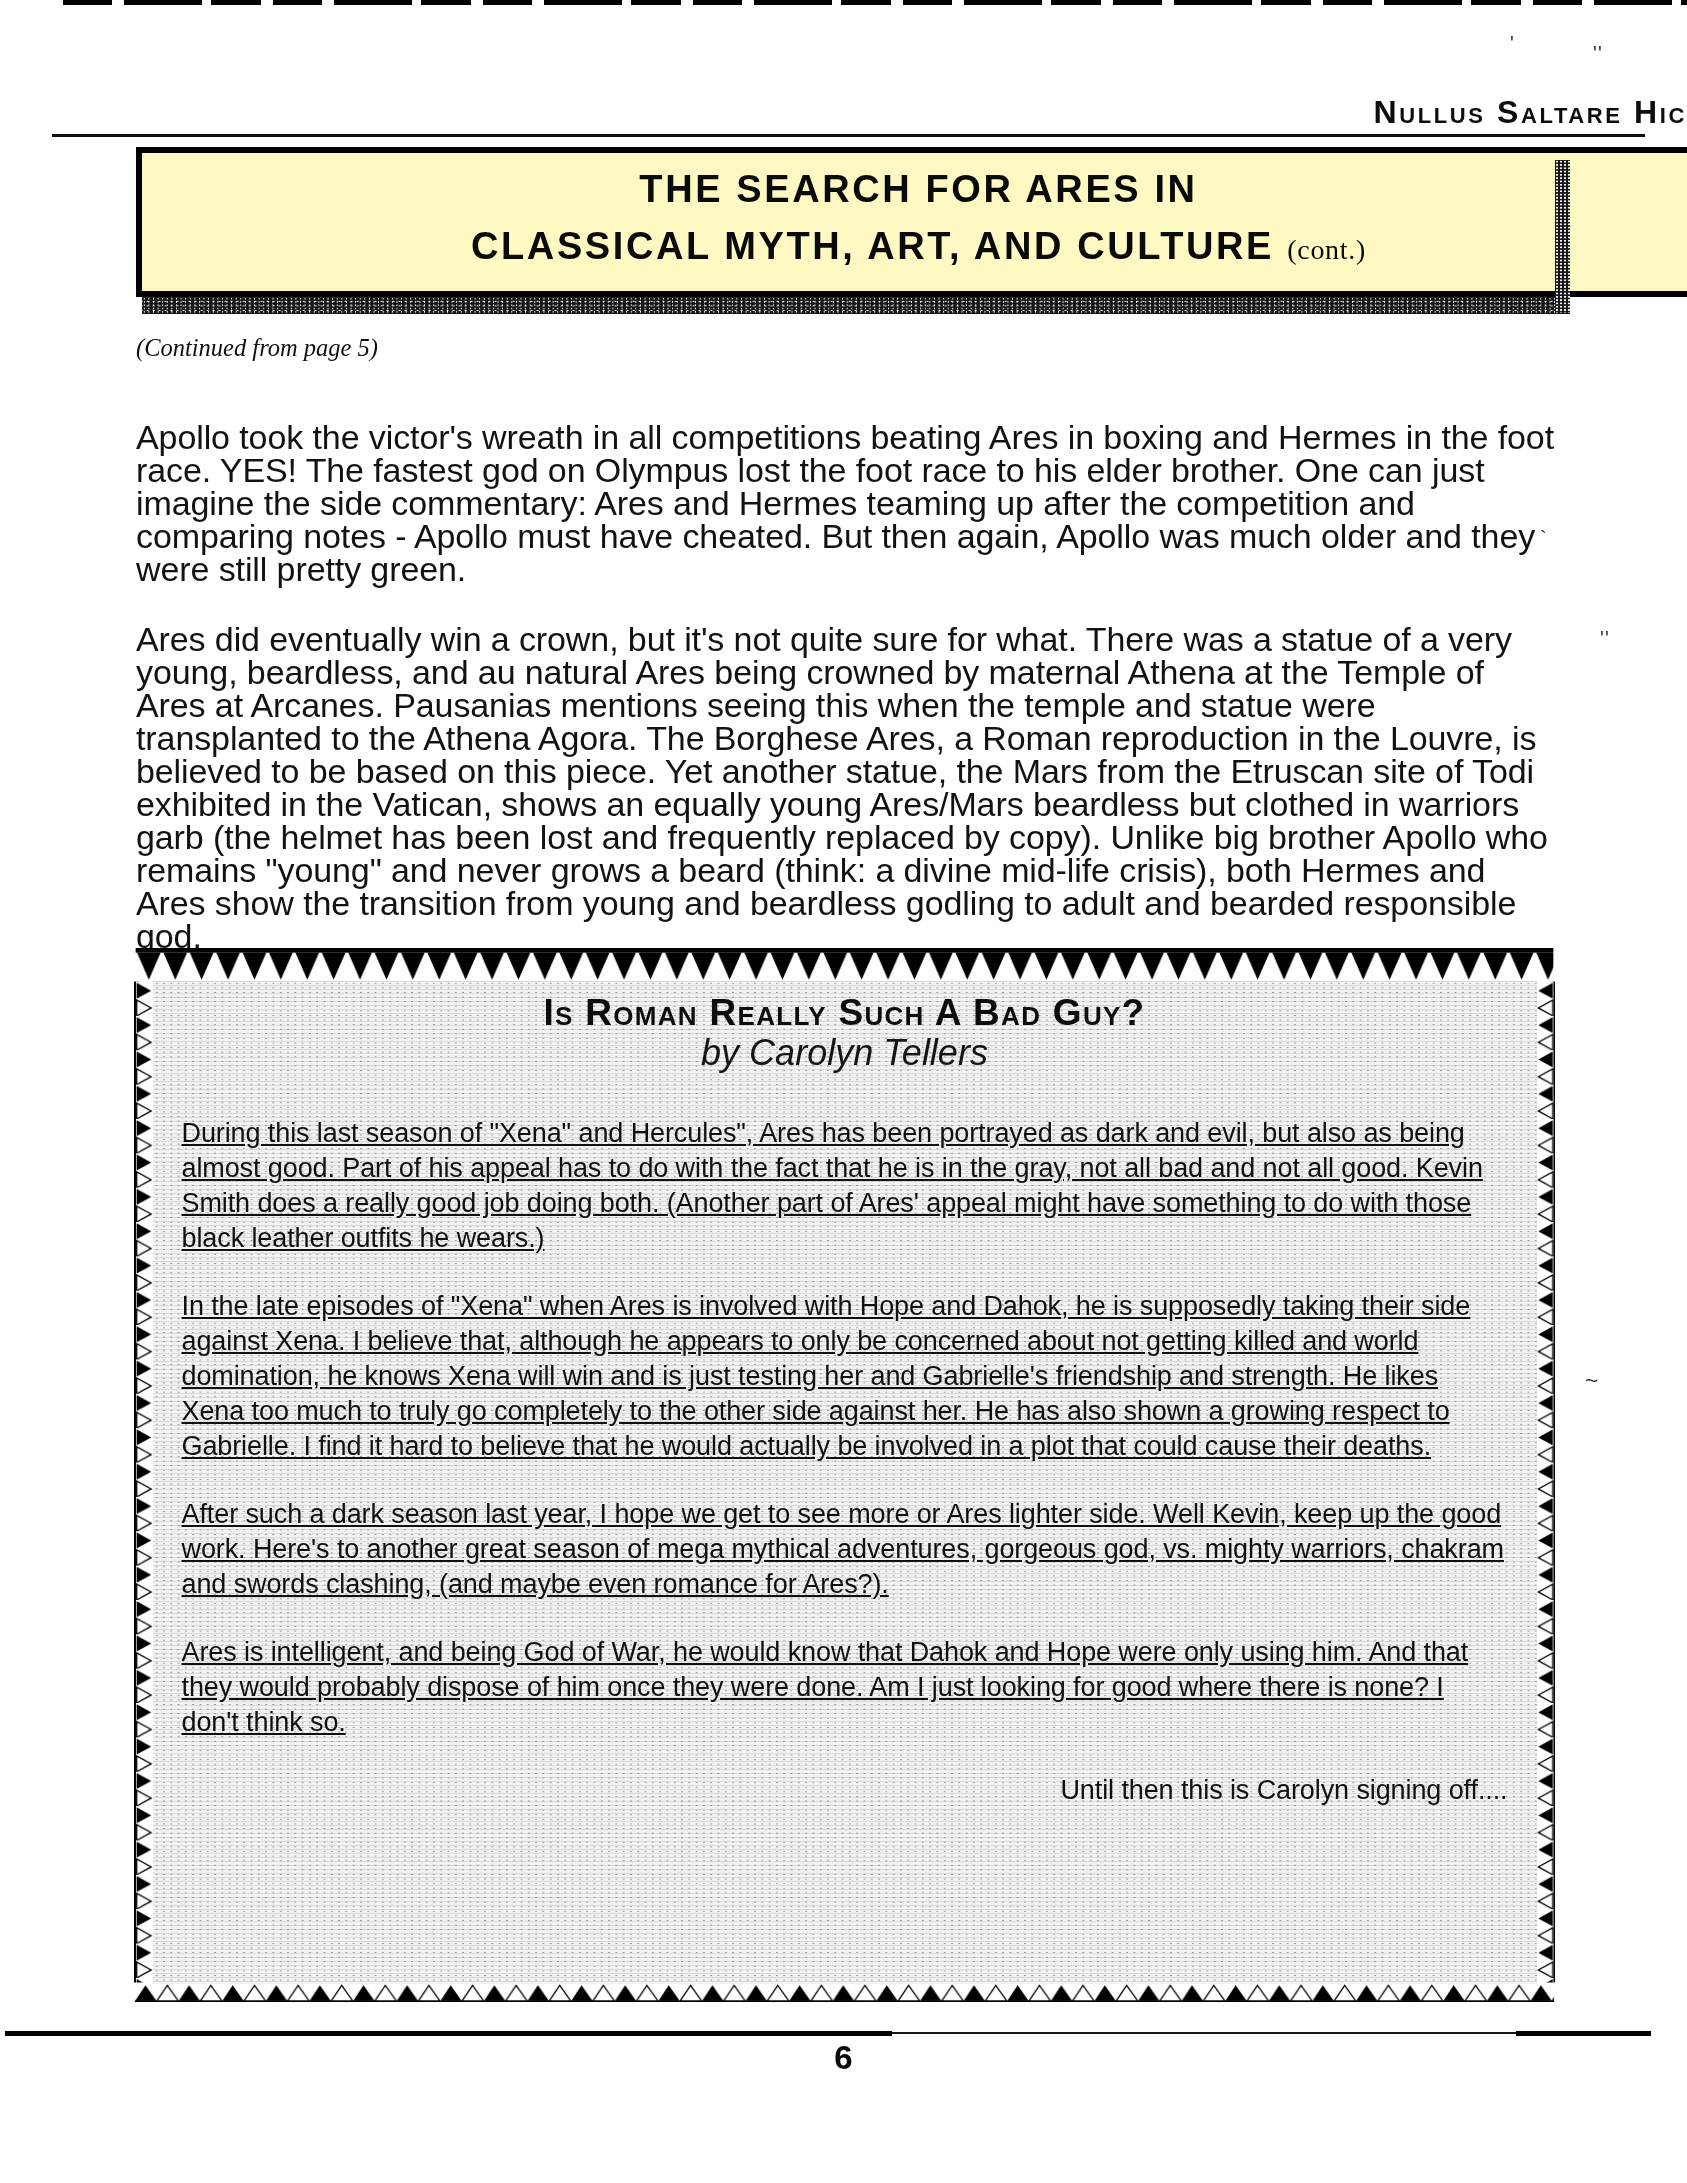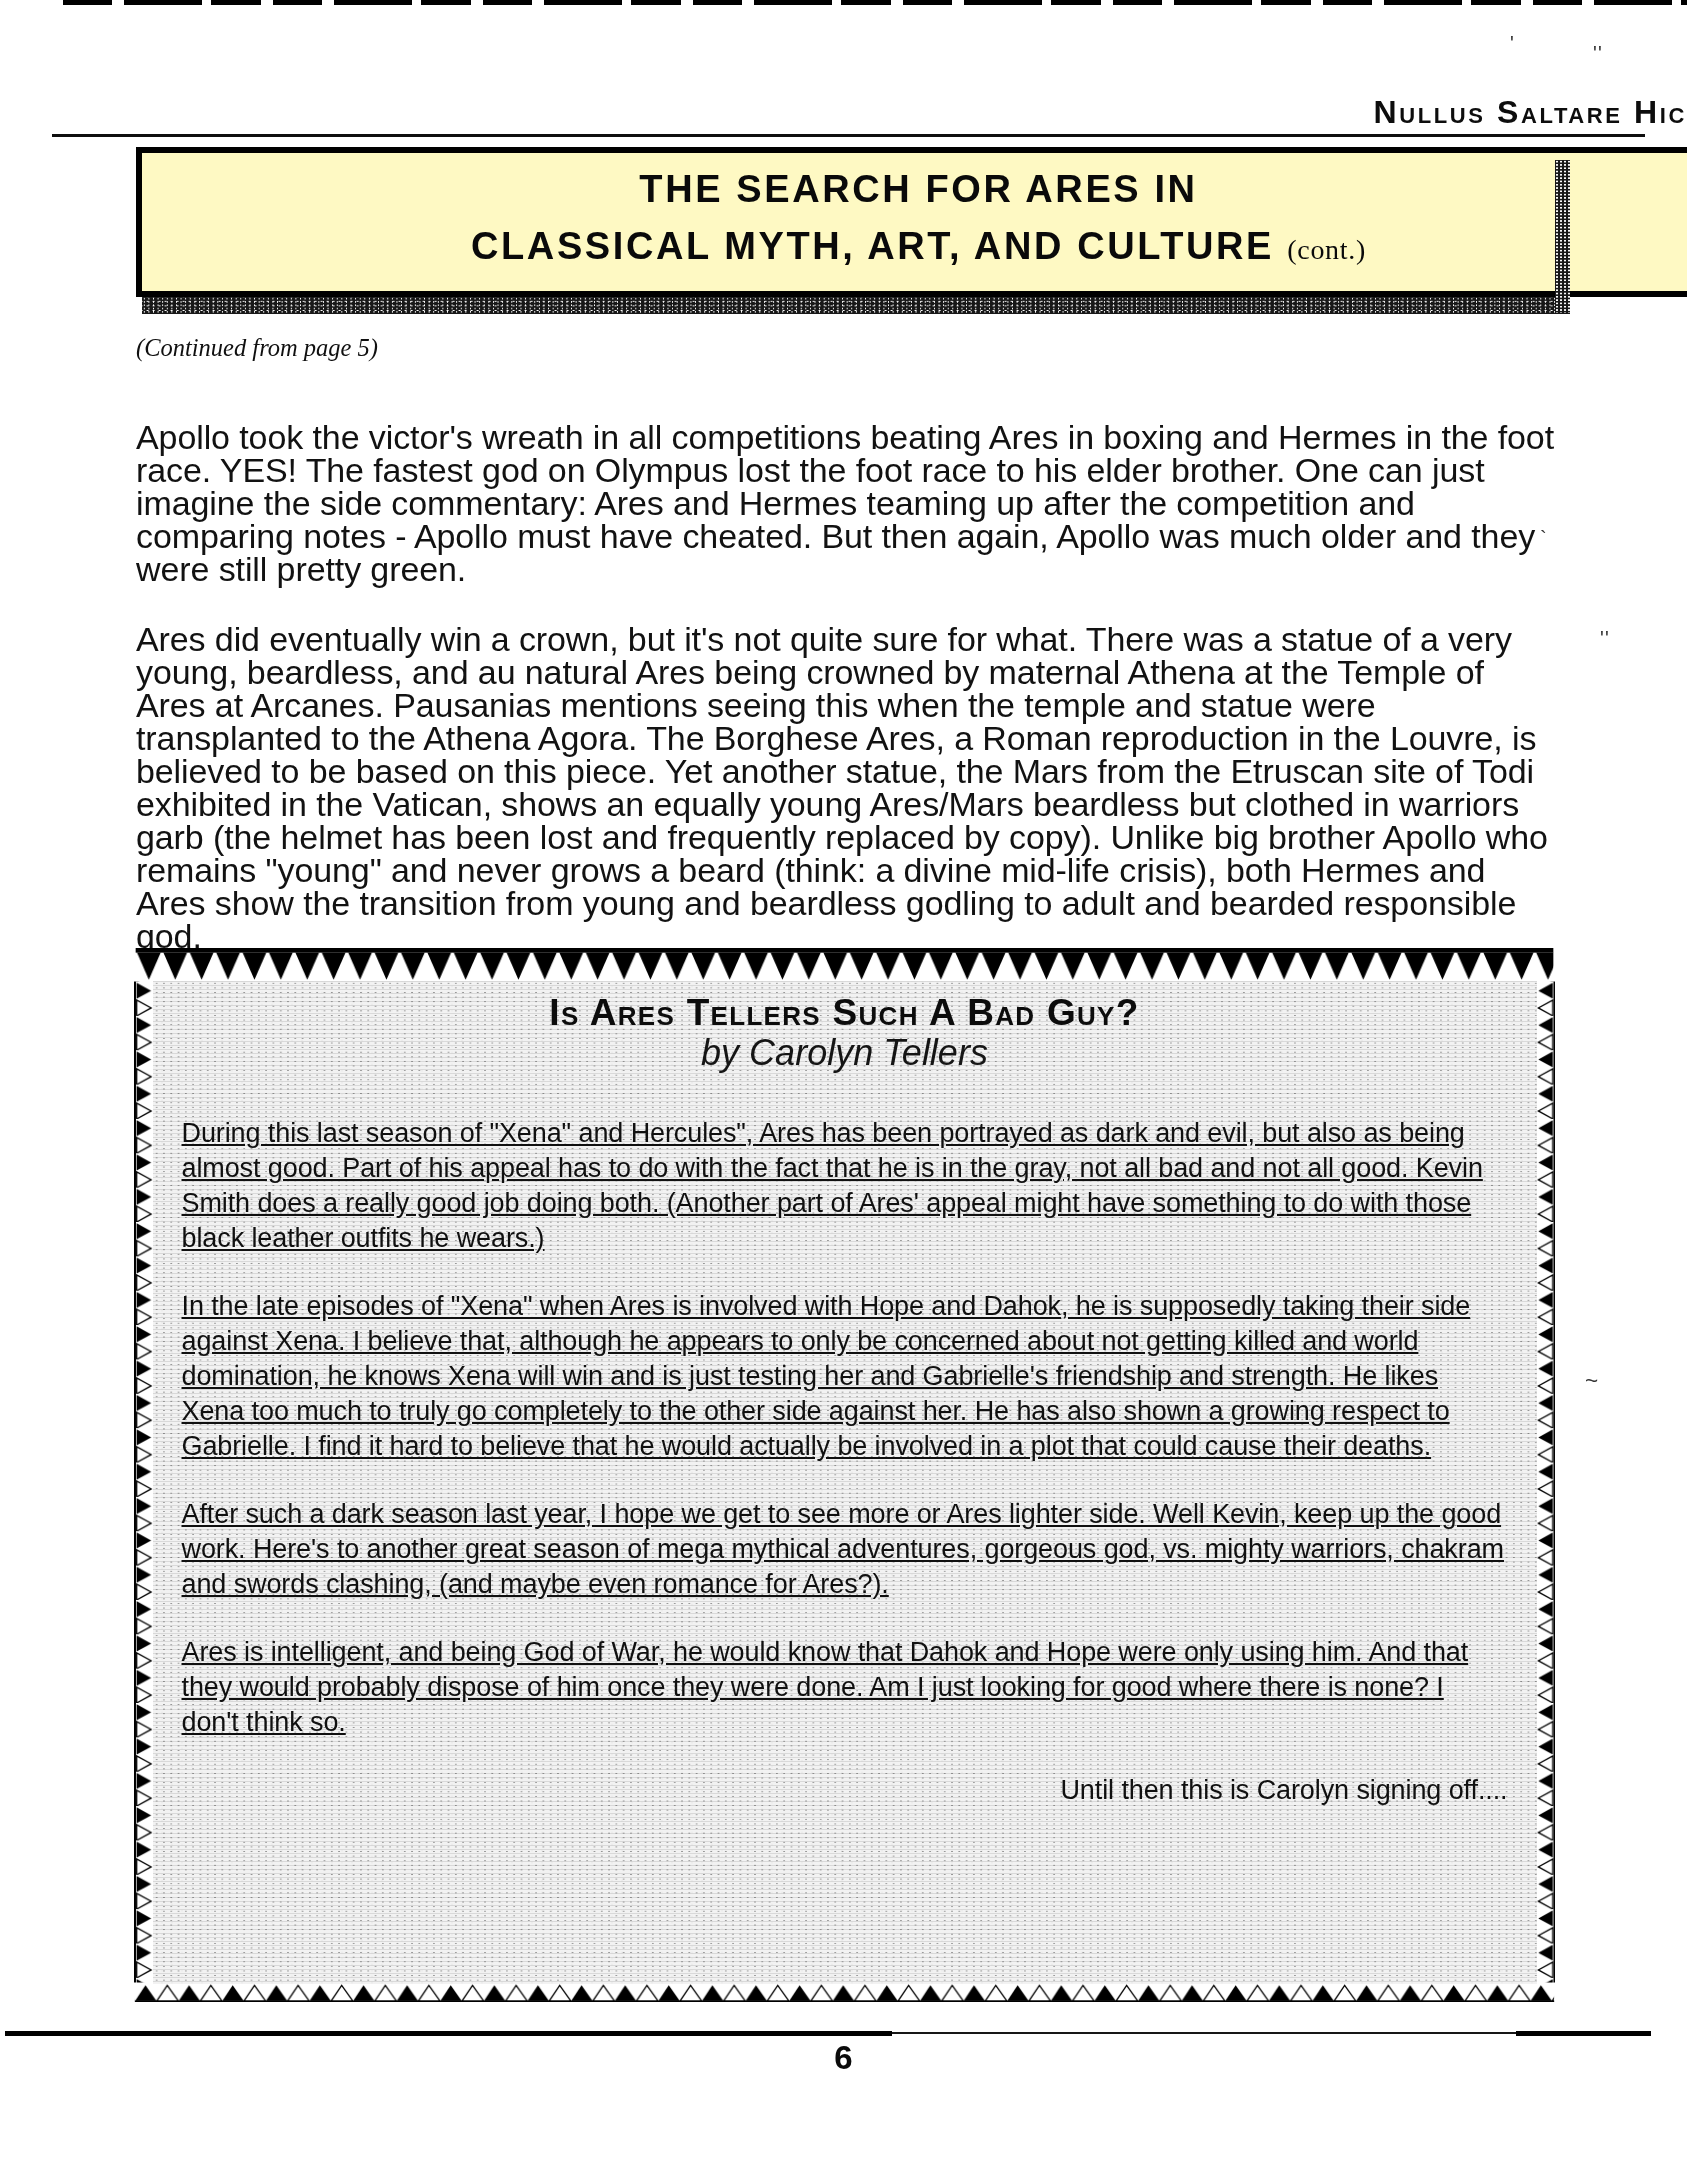--- a/index.html
+++ b/index.html
@@ -209,21 +209,21 @@
           <rect width="28" height="52" fill="#ffffff"></rect>
           <polygon points="24,2 24,26 2,14" fill="#000"></polygon>
           <polygon points="24,28 24,52 2,40" fill="#fff" stroke="#000" stroke-width="2"></polygon>
         </pattern>
       </defs>
       <rect width="100%" height="100%" fill="url(#zzRight)"></rect>
       <rect width="3" height="100%" x="25" fill="#000"></rect>
     </svg>
 
     <div class="box-inner">
-      <div class="box-title">Is Ares Tellers Such A Bad Guy?</div>
+      <div class="box-title">Is Roman Really Such A Bad Guy?</div>
       <div class="box-byline">by Carolyn Tellers</div>
       <div class="box-copy">
         <p>During this last season of "Xena" and Hercules", Ares has been portrayed as dark and evil, but also as being almost good. Part of his appeal has to do with the fact that he is in the gray, not all bad and not all good. Kevin Smith does a really good job doing both. (Another part of Ares' appeal might have something to do with those black leather outfits he wears.)</p>
         <p>In the late episodes of "Xena" when Ares is involved with Hope and Dahok, he is supposedly taking their side against Xena. I believe that, although he appears to only be concerned about not getting killed and world domination, he knows Xena will win and is just testing her and Gabrielle's friendship and strength. He likes Xena too much to truly go completely to the other side against her. He has also shown a growing respect to Gabrielle. I find it hard to believe that he would actually be involved in a plot that could cause their deaths.</p>
         <p>After such a dark season last year, I hope we get to see more or Ares lighter side. Well Kevin, keep up the good work. Here's to another great season of mega mythical adventures, gorgeous god, vs. mighty warriors, chakram and swords clashing, (and maybe even romance for Ares?).</p>
         <p>Ares is intelligent, and being God of War, he would know that Dahok and Hope were only using him. And that they would probably dispose of him once they were done. Am I just looking for good where there is none? I don't think so.</p>
         <div class="box-signoff">Until then this is Carolyn signing off....</div>
       </div>
     </div>
   </div>

